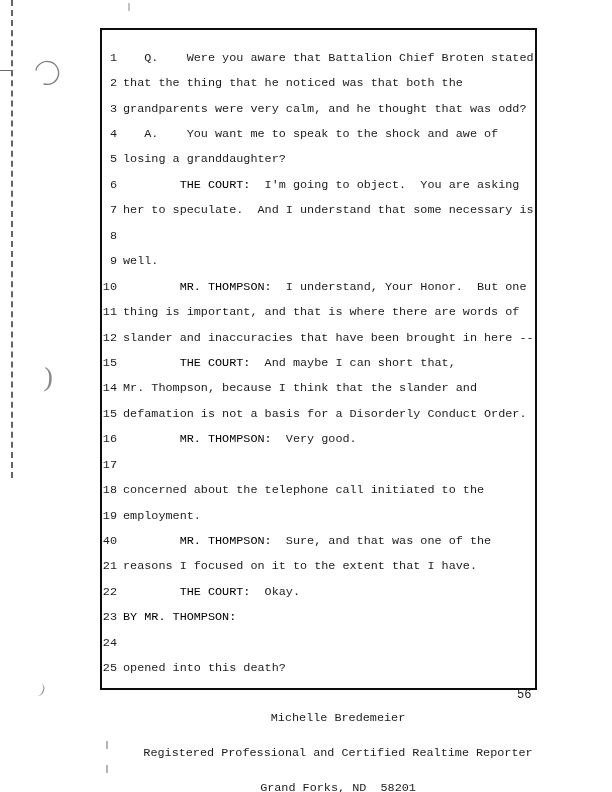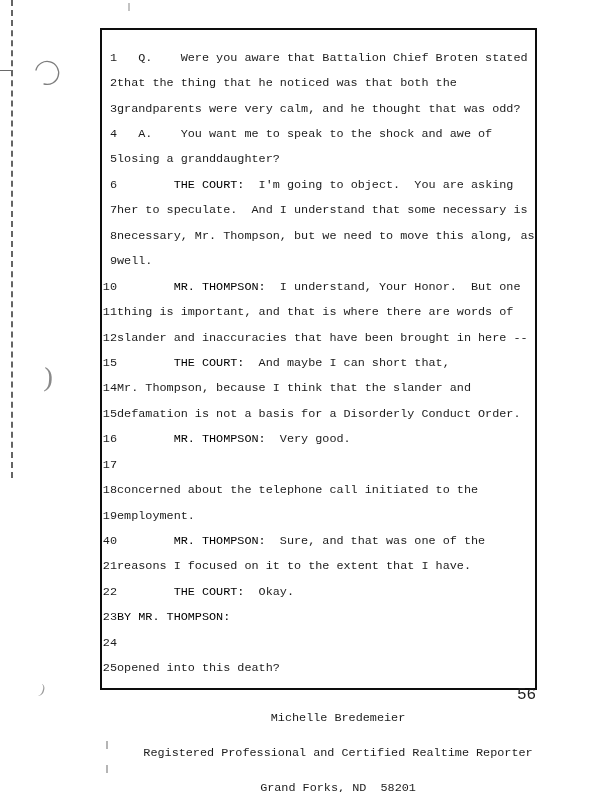--- a/index.html
+++ b/index.html
@@ -36,20 +36,21 @@
     font-size: 11.8px;
   }
   .lnum {
     flex: none;
     width: 15px;
     text-align: right;
     white-space: pre;
   }
   .ltext {
     flex: none;
+    margin-left: 6px;
     white-space: pre;
   }
   .spk {
     font-weight: normal;
     color: #000000;
   }
 
   
   .footer {
     position: absolute;
@@ -58,21 +59,21 @@
     width: 440px;
     text-align: center;
     font-size: 11.8px;
     line-height: 11.6px;
     white-space: pre;
   }
   .page-number {
     position: absolute;
     left: 517px;
     top: 690px;
-    font-size: 16px;
+    font-size: 12px;
     line-height: 11.6px;
   }
 
   
   .edge-line {
     position: absolute;
     left: 11px;
     top: 0;
     height: 478px;
     width: 0;
@@ -161,21 +162,20 @@
         <div class="tline">
           <span class="lnum">6</span>
           <span class="ltext"><span>        </span><span class="spk">THE COURT:</span><span>  I'm going to object.  You are asking</span></span>
         </div>
         <div class="tline">
           <span class="lnum">7</span>
           <span class="ltext"><span>her to speculate.  And I understand that some necessary is</span></span>
         </div>
         <div class="tline">
           <span class="lnum">8</span>
-          <span class="ltext"><span>necessary, Mr. Thompson, but we need to move this along, as</span></span>
         </div>
         <div class="tline">
           <span class="lnum">9</span>
           <span class="ltext"><span>well.</span></span>
         </div>
         <div class="tline">
           <span class="lnum">10</span>
           <span class="ltext"><span>        </span><span class="spk">MR. THOMPSON:</span><span>  I understand, Your Honor.  But one</span></span>
         </div>
         <div class="tline">

